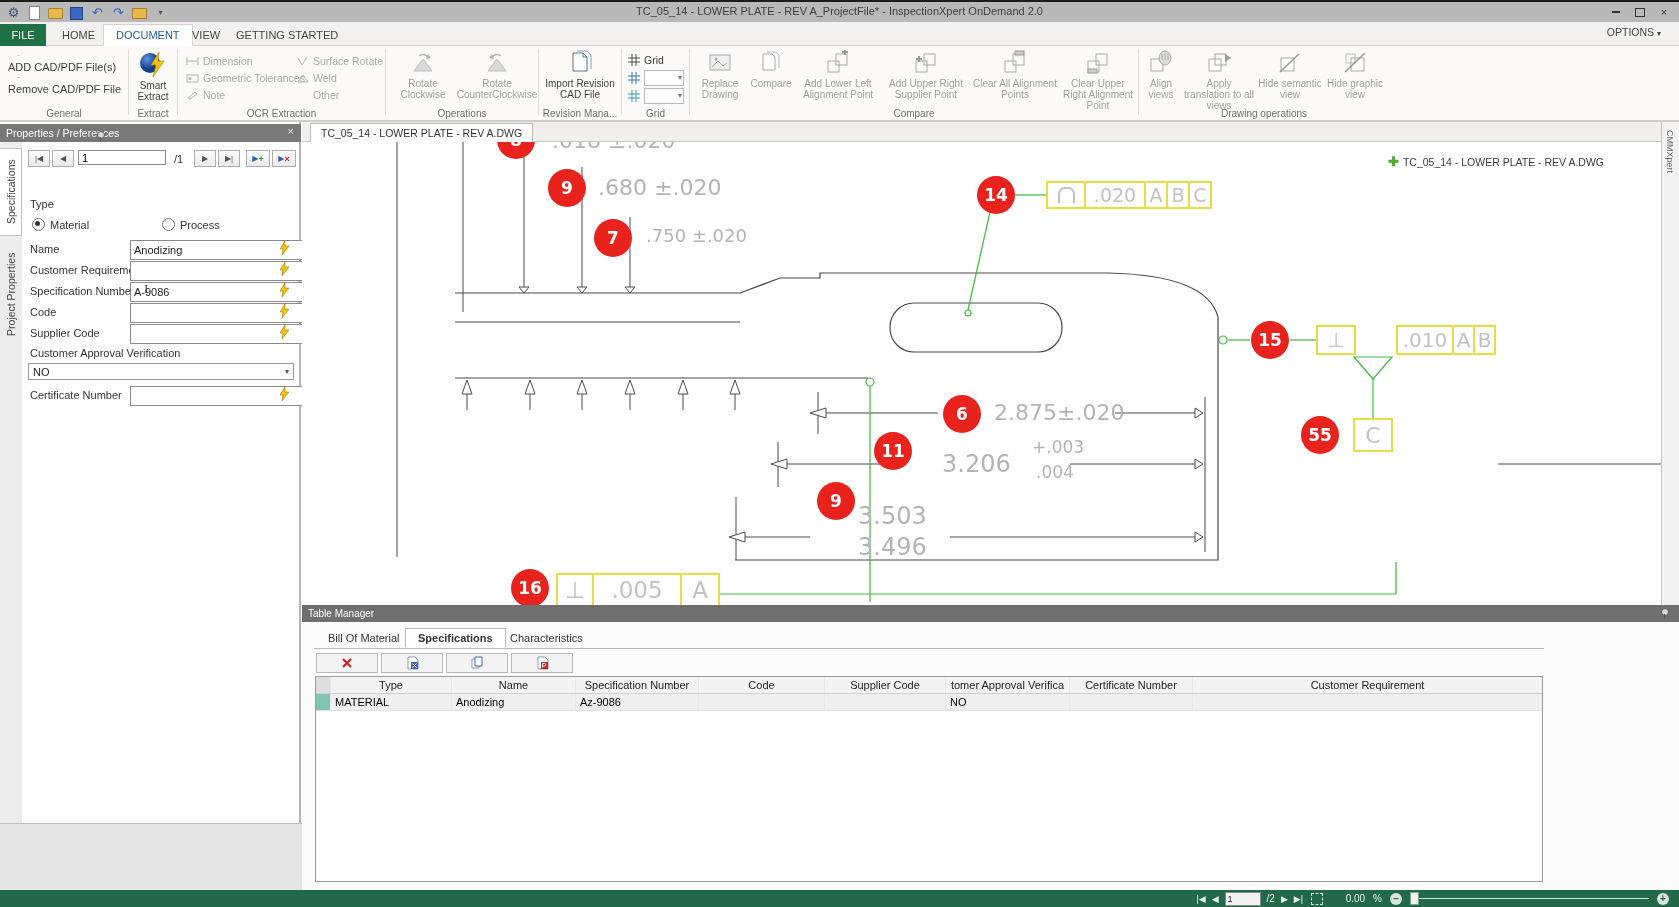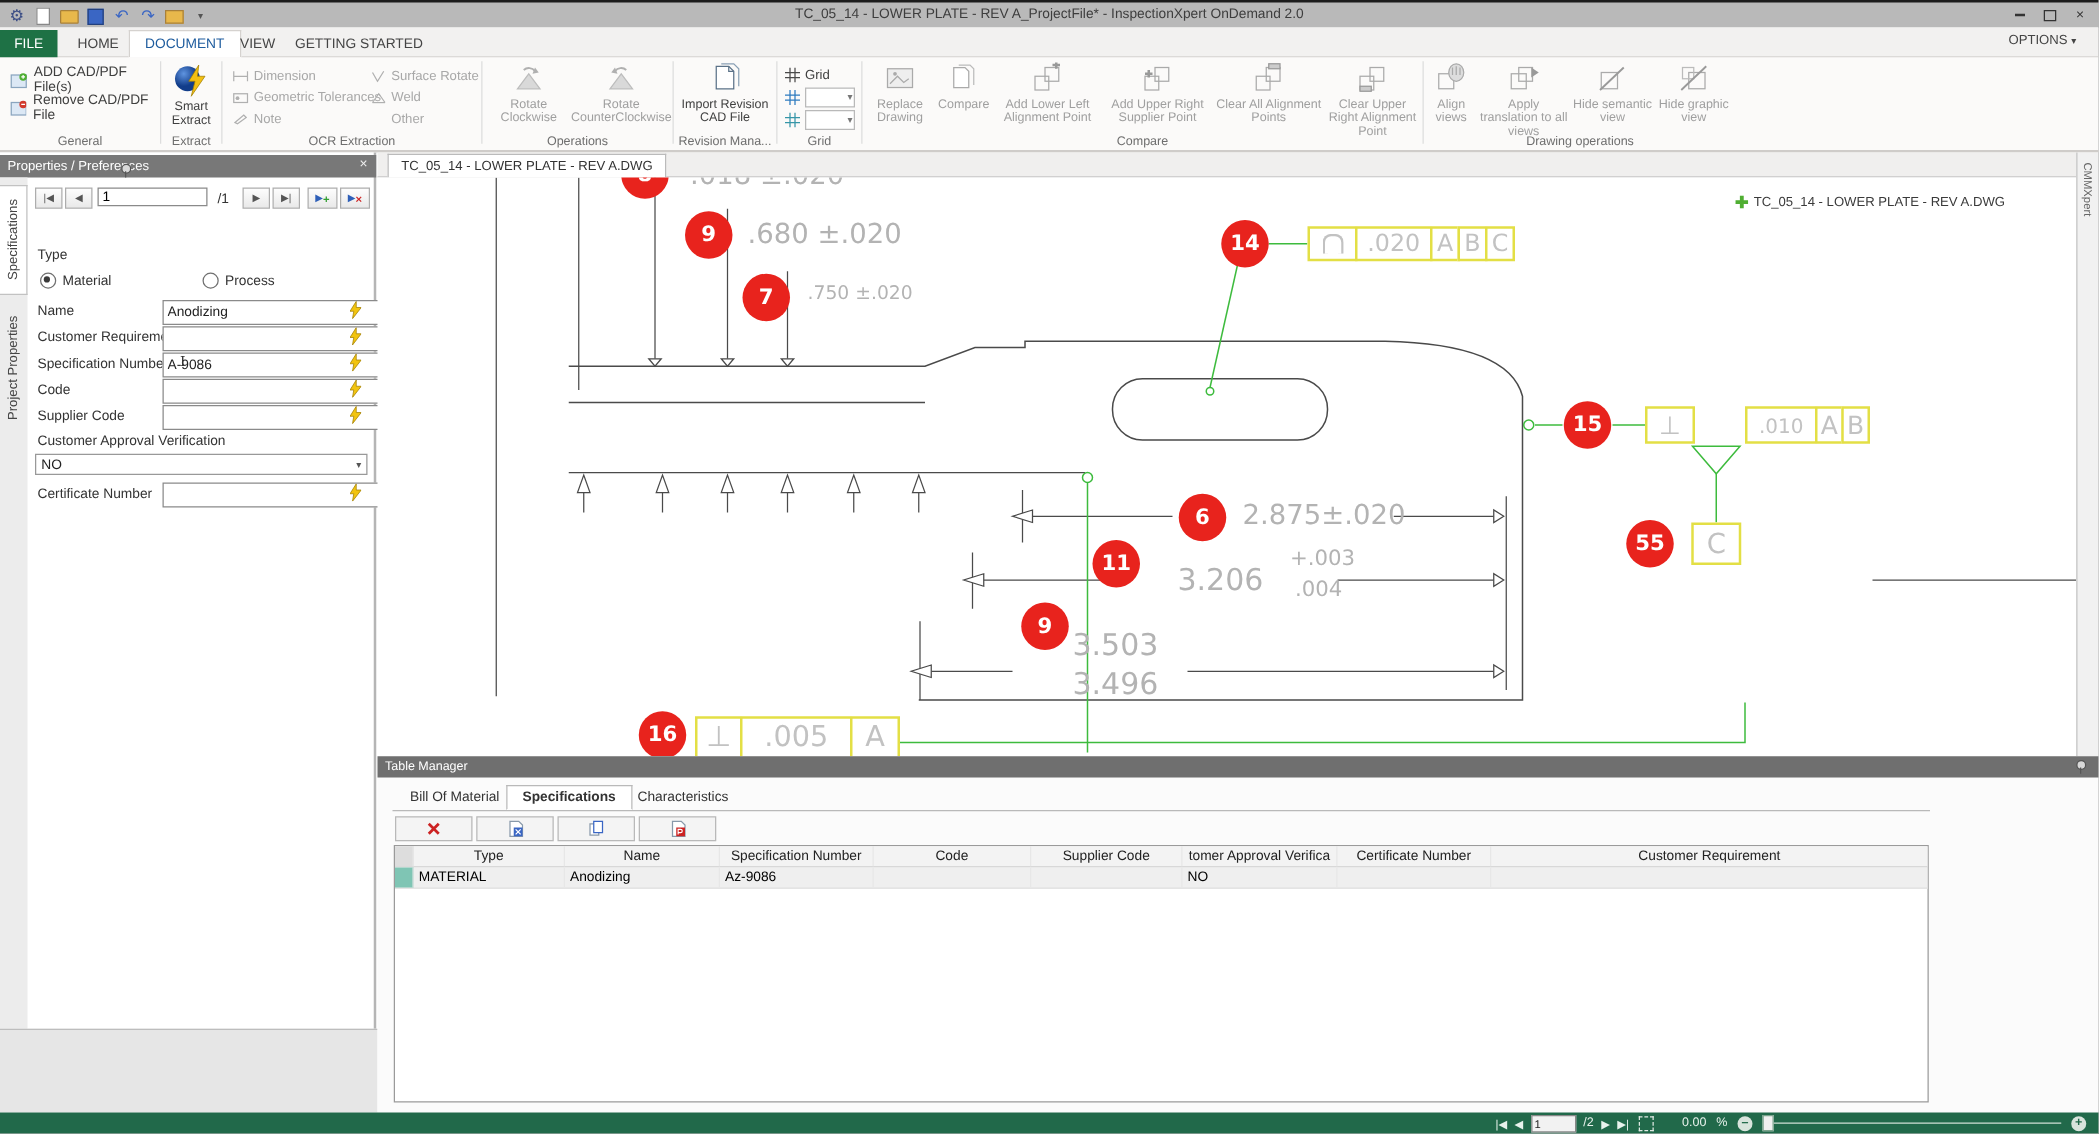--- a/index.html
+++ b/index.html
@@ -17,21 +17,21 @@
   .tabrow{left:0;top:22px;width:1679px;height:24px;background:#f2f1f0;border-bottom:1px solid #d5d2cf;}
   .ftab{left:0;top:2px;width:46px;height:22px;background:#1e7145;color:#fff;font-size:11px;display:flex;align-items:center;justify-content:center;}
   .rtab{top:2px;height:22px;padding:0 12px;display:flex;align-items:center;font-size:11px;color:#444;}
   .rtab.active{background:#fff;border:1px solid #d5d2cf;border-bottom:1px solid #fff;color:#1e5c9e;}
   .options{right:18px;top:4px;font-size:10.5px;color:#444;}
   
   .ribbon{left:0;top:46px;width:1679px;height:76px;background:#fbfaf9;border-bottom:2px solid #cfccc9;}
   .rgroup{top:0;height:74px;}
   .rg-label{position:absolute;left:0;right:0;bottom:1px;text-align:center;font-size:10px;color:#6e6e6e;}
   .rsep{top:3px;width:1px;height:66px;background:#ddd;}
-  .smallbtn{display:flex;align-items:center;gap:5px;font-size:11px;color:#3f3f3f;height:18px;}
+  .smallbtn{display:flex;align-items:flex-start;gap:5px;font-size:11px;color:#3f3f3f;height:18px;flex-direction:column;}
   .bb{position:absolute;top:4px;display:flex;flex-direction:column;align-items:center;font-size:10px;line-height:11px;text-align:center;color:#9f9f9f;}
   .bb.en{color:#3f3f3f;}
   .bb svg{margin-bottom:2px;}
   .ocr-item{display:flex;align-items:center;gap:4px;font-size:10.5px;color:#a8a8a8;height:17px;}
   .gridrow{display:flex;align-items:center;gap:4px;height:18px;font-size:10.5px;color:#3f3f3f;}
   .gcombo{width:38px;height:14px;background:#fff;border:1px solid #b9b9b9;position:relative;}
   .gcombo i{position:absolute;right:1px;top:2px;font-size:8px;color:#777;font-style:normal;}
   
   .lpanel{left:0;top:122px;width:301px;height:701px;background:#fff;border-right:2px solid #b5b5b5;}
   .lp-head{left:0;top:2px;width:301px;height:18px;background:#787878;color:#fff;font-size:10.5px;display:flex;align-items:center;padding-left:6px;}
@@ -543,40 +543,40 @@
     <div class="bln" style="left:675px;top:34px;">14</div>
     <div class="bln" style="left:949px;top:179px;">15</div>
     <div class="bln" style="left:999px;top:274px;">55</div>
     <div class="bln" style="left:641px;top:253px;">6</div>
     <div class="bln" style="left:572px;top:290px;">11</div>
     <div class="bln" style="left:515px;top:340px;">9</div>
     <div class="bln" style="left:209px;top:427px;">16</div>
 
     <div class="dimtxt" style="left:250px;top:-14px;font-size:22px;">.018 ±.020</div>
     <div class="dimtxt" style="left:296px;top:33px;font-size:22px;">.680 ±.020</div>
-    <div class="dimtxt" style="left:344px;top:83px;font-size:15px;">.750 ±.020</div>
+    <div class="dimtxt" style="left:344px;top:83px;font-size:18px;">.750 ±.020</div>
     <div class="dimtxt" style="left:692px;top:258px;font-size:22px;">2.875±.020</div>
     <div class="dimtxt" style="left:640px;top:308px;font-size:24px;">3.206</div>
     <div class="dimtxt" style="left:730px;top:295px;font-size:17px;">+.003</div>
     <div class="dimtxt" style="left:734px;top:320px;font-size:17px;">.004</div>
     <div class="dimtxt" style="left:556px;top:360px;font-size:24px;">3.503</div>
     <div class="dimtxt" style="left:556px;top:391px;font-size:24px;">3.496</div>
 
     <div class="fcf" style="left:746px;top:39px;height:28px;">
       <span class="c" style="width:36px;">
           <span class="arch"></span>
         </span>
       <span class="c" style="width:58px;font-size:19px;">.020</span>
       <span class="c" style="width:20px;font-size:19px;">A</span>
       <span class="c" style="width:20px;font-size:19px;">B</span>
       <span class="c" style="width:20px;font-size:19px;">C</span>
     </div>
     <div class="fcf" style="left:1016px;top:183px;height:30px;">
       <span class="c" style="width:36px;font-size:20px;">⊥</span>
-      <span class="c" style="width:54px;font-size:16px;margin-left:40px;">.010</span>
+      <span class="c" style="width:54px;font-size:20px;margin-left:40px;">.010</span>
       <span class="c" style="width:19px;font-size:20px;">A</span>
       <span class="c" style="width:19px;font-size:20px;">B</span>
     </div>
     <div class="fcf" style="left:256px;top:431px;height:34px;">
       <span class="c" style="width:34px;font-size:23px;">⊥</span>
       <span class="c" style="width:86px;font-size:23px;">.005</span>
       <span class="c" style="width:36px;font-size:23px;">A</span>
     </div>
     <div class="fcf" style="left:1053px;top:276px;height:34px;">
       <span class="c" style="width:36px;font-size:22px;">C</span>

